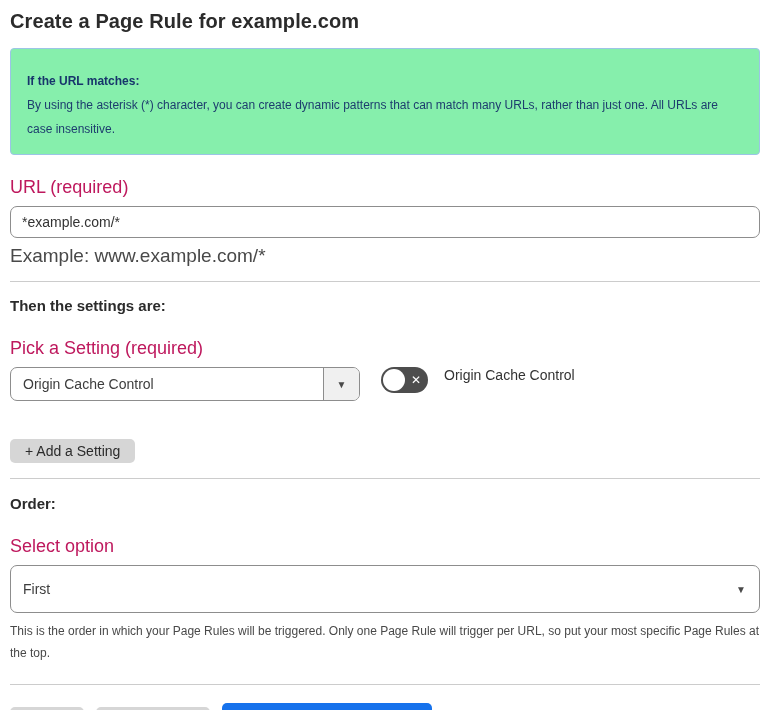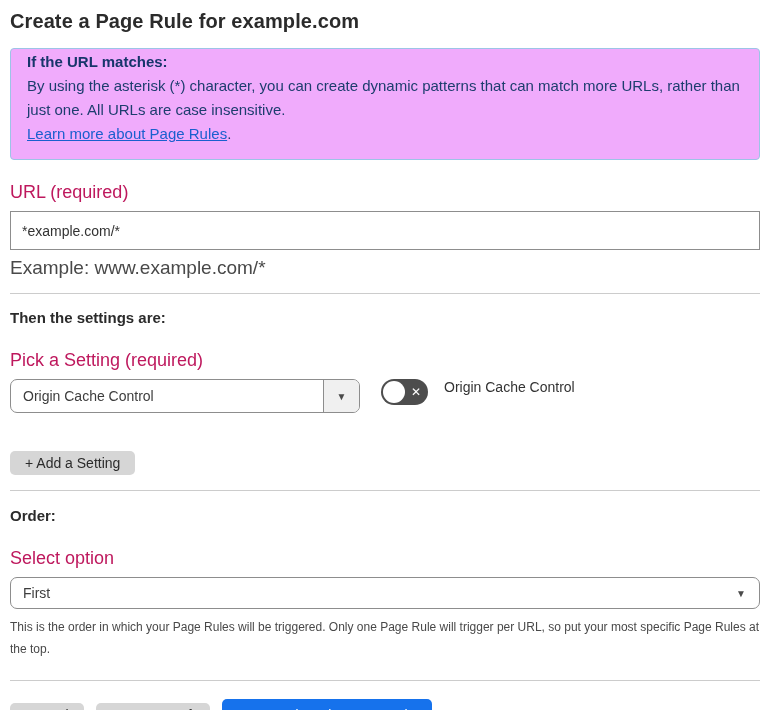--- a/index.html
+++ b/index.html
@@ -13,48 +13,48 @@
     overflow: hidden;
   }
   .page-title {
     font-size: 20px;
     font-weight: 700;
     color: #2b2b2b;
     margin: 2px 0 15px 0;
     letter-spacing: 0.1px;
   }
   .info-box {
-    background: #f0abfc;
+    background: #86efac;
     border: 1px solid #9cc4e6;
     border-radius: 4px;
-    padding: 1px 16px 13px 16px;
+    padding: 20px 16px 13px 16px;
     margin-bottom: 22px;
     color: #1d3d6e;
-    font-size: 15px;
+    font-size: 12px;
     line-height: 24px;
   }
   .info-box .info-heading {
     font-weight: 700;
     color: #17356b;
   }
   .info-box .info-link {
     color: #1a5fce;
     text-decoration: underline;
     cursor: pointer;
   }
   .field-label {
     font-size: 18px;
     color: #be185d;
     margin-bottom: 8px;
   }
   .text-input {
     width: 100%;
-    height: 39px;
+    height: 32px;
     border: 1px solid #8d8d8d;
-    border-radius: 0;
+    border-radius: 7px;
     padding: 0 11px;
     font-size: 14px;
     font-family: "Liberation Sans", sans-serif;
     color: #333333;
     background: #ffffff;
     outline: none;
   }
   .helper-text {
     font-size: 19px;
     color: #494949;
@@ -147,21 +147,21 @@
     cursor: pointer;
     color: #2b2b2b;
     background: #d6d6d6;
   }
   .btn-add {
     margin-top: 38px;
   }
   .wide-select {
     position: relative;
     width: 100%;
-    height: 32px;
+    height: 48px;
     border: 1px solid #8d8d8d;
     border-radius: 7px;
     background: #ffffff;
     display: flex;
     align-items: center;
     padding: 0 12px;
     font-size: 14px;
     color: #3d3d3d;
     cursor: pointer;
   }
@@ -197,22 +197,21 @@
 </style>
 </head>
 <body>
 
 
 
 <h1 class="page-title">Create a Page Rule for example.com</h1>
 
 <div class="info-box">
   <div class="info-heading">If the URL matches:</div>
-  <div>By using the asterisk (*) character, you can create dynamic patterns that can match more URLs, rather than just one. All URLs are case insensitive.</div>
-  <div><a class="info-link">Learn more about Page Rules</a><span>.</span></div>
+  <div>By using the asterisk (*) character, you can create dynamic patterns that can match many URLs, rather than just one. All URLs are case insensitive.</div>
 </div>
 
 <div class="field-label">URL (required)</div>
 <input class="text-input" type="text" value="*example.com/*" style="">
 <div class="helper-text">Example: www.example.com/*</div>
 
 <hr class="divider divider-after-example">
 
 <div class="section-heading">Then the settings are:</div>
 

